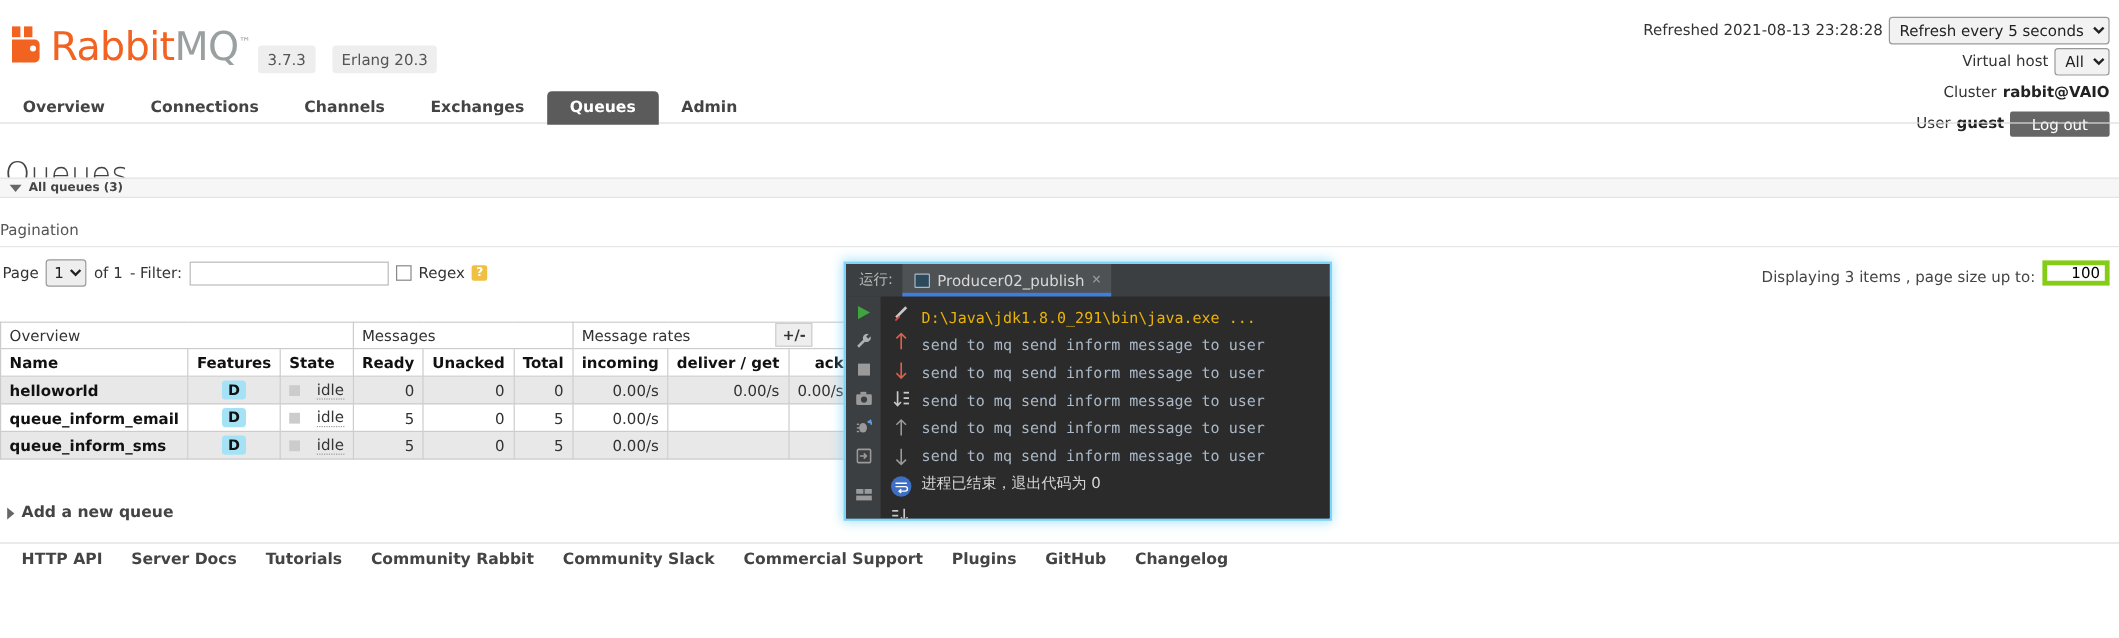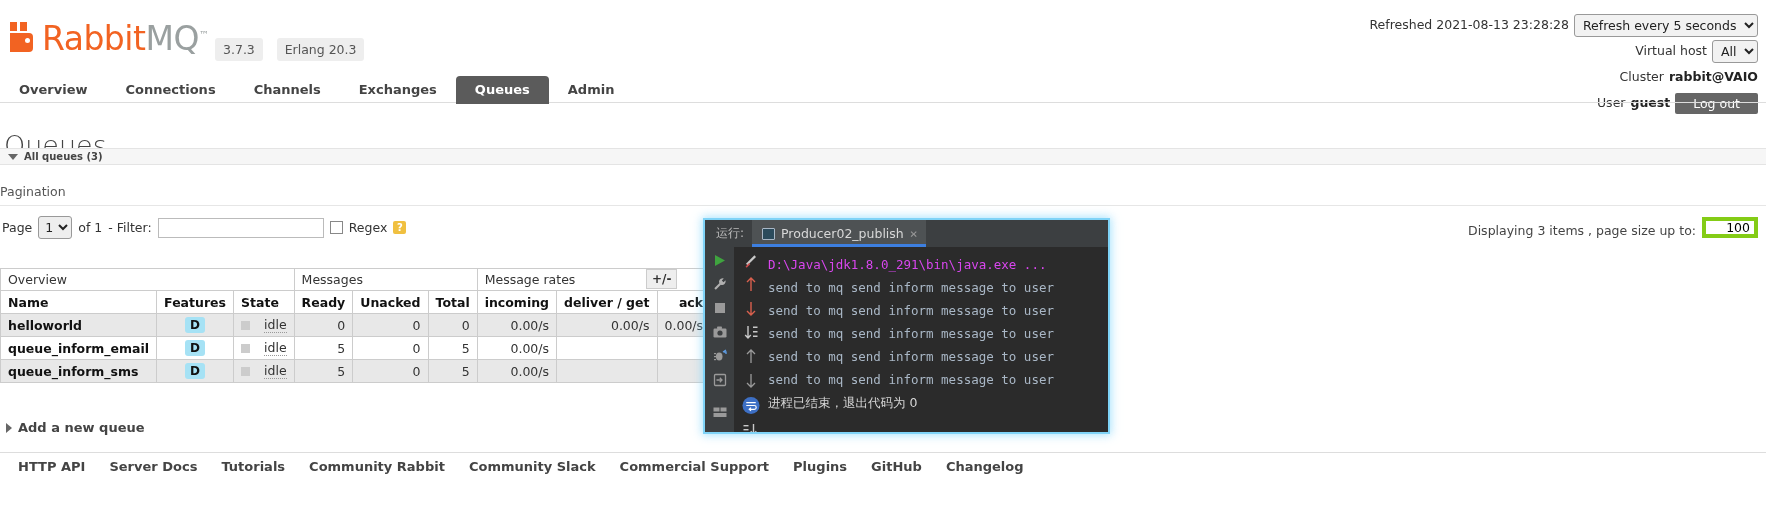--- a/index.html
+++ b/index.html
@@ -258,21 +258,21 @@
     cursor: pointer;
   }
   #console-text {
     flex: 1; background: #2b2b2b; padding-top: 6px; overflow: hidden;
   }
   #console-text .ln {
     font-family: "DejaVu Sans Mono", "Liberation Mono", monospace;
     font-size: 12.5px; line-height: 23px; white-space: nowrap;
     color: #a9b7c6;
   }
-  #console-text .ln.cmd { color: #d946ef; }
+  #console-text .ln.cmd { color: #eab308; }
   #console-text .ln.exit { color: #d6d6d6; font-family: "DejaVu Sans", "Liberation Sans", sans-serif; }
 </style>
 </head>
 <body>
 
 <div id="root">
 
   <div id="header">
 
     <div id="logo-wrap">

